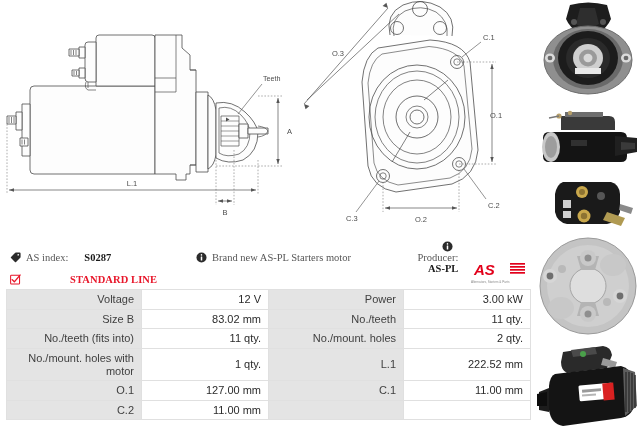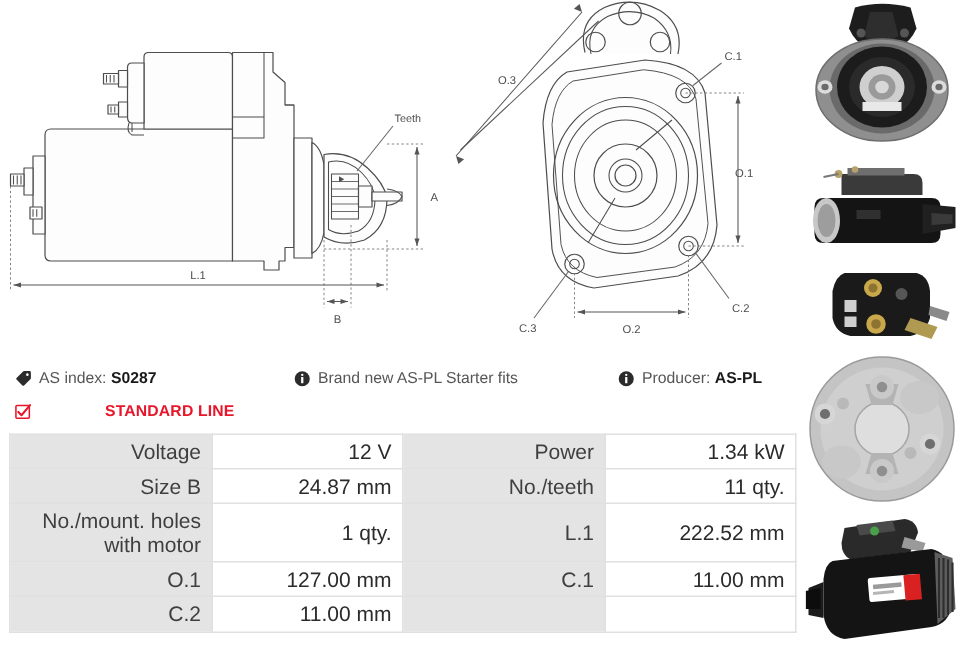--- a/index.html
+++ b/index.html
@@ -29,42 +29,43 @@
   #infobar {
     position: absolute;
     left: 0; top: 233px;
     width: 537px; height: 55px;
     background: #ffffff;
   }
   .info-row {
     position: absolute;
     height: 22px;
     display: flex;
-    align-items: center;
+    align-items: flex-end;
     font-size: 10.5px;
     color: #4a4a4a;
     white-space: nowrap;
+    font-family: Liberation Serif, serif;
   }
   .info-col1 { left: 10px; }
   .info-col2 { left: 196px; }
-  .info-col3 { left: 412px; }
+  .info-col3 { left: 412px; flex-direction: column; }
   .r1 { top: 8px; }
   .r2 { top: 30px; }
 
   .ic {
     display: inline-flex;
     align-items: center;
     justify-content: center;
     margin-right: 5px;
     flex: 0 0 auto;
   }
   .ic svg { display: block; }
 
   .lbl { color: #565656; }
-  .val { color: #1a1a1a; font-weight: bold; margin-left: 3px; }
+  .val { color: #1a1a1a; font-weight: bold; margin-left: 16px; }
   .std-line {
     color: #e8162a;
     font-weight: bold;
     font-size: 10.5px;
     letter-spacing: 0.1px;
     padding-left: 44px;
   }
 
   
   #aspl-logo {
@@ -72,21 +73,21 @@
     left: 470px; top: 261px;
     width: 62px; height: 24px;
   }
 
   
   #spectable {
     position: absolute;
     left: 6px; top: 289px;
     width: 525px;
     border-collapse: collapse;
-    font-size: 14px;
+    font-size: 11px;
     table-layout: fixed;
   }
   #spectable td {
     border: 1px solid #e0e0e0;
     padding: 3px 7px 3px 7px;
     height: 18px;
     vertical-align: middle;
     line-height: 1.15;
   }
   td.k {
@@ -293,57 +294,75 @@
     </div>
 
     <div class="info-row info-col2 r1">
       <span class="ic">
         <svg width="11" height="11" viewBox="0 0 16 16">
           <circle cx="8" cy="8" r="7.3" fill="#2b2b2b"></circle>
           <circle cx="8" cy="4.2" r="1.15" fill="#ffffff"></circle>
           <rect x="6.9" y="6.4" width="2.2" height="6" rx="0.5" fill="#ffffff"></rect>
         </svg>
       </span>
-      <span class="lbl">Brand new AS-PL Starter fits</span>
+      <span class="lbl">Brand new AS-PL Starters motor</span>
     </div>
 
 
     <div class="info-row info-col3 r1">
       <span class="ic">
         <svg width="11" height="11" viewBox="0 0 16 16">
           <circle cx="8" cy="8" r="7.3" fill="#2b2b2b"></circle>
           <circle cx="8" cy="4.2" r="1.15" fill="#ffffff"></circle>
           <rect x="6.9" y="6.4" width="2.2" height="6" rx="0.5" fill="#ffffff"></rect>
         </svg>
       </span>
       <span class="lbl">Producer:</span>
       <span class="val">AS-PL</span>
     </div>
   </div>
 
+  <div id="aspl-logo">
+    <svg width="62" height="24" viewBox="0 0 62 24">
+      <g>
+        <rect x="40" y="2" width="15" height="1.7" fill="#e2001a"></rect>
+        <rect x="40" y="5" width="15" height="1.7" fill="#e2001a"></rect>
+        <rect x="40" y="8" width="15" height="1.7" fill="#e2001a"></rect>
+        <rect x="40" y="11" width="15" height="1.7" fill="#e2001a"></rect>
+        <text x="4" y="14" font-size="15" font-weight="bold" font-style="italic" fill="#e2001a" font-family="Liberation Sans, sans-serif">AS</text>
+        <text x="1" y="21.5" font-size="3.1" fill="#8a8a8a" font-family="Liberation Sans, sans-serif">Alternators, Starters &amp; Parts</text>
+      </g>
+    </svg>
+  </div>
 
   <table id="spectable">
     <colgroup>
       <col class="c-k">
         <col class="c-v">
         <col class="c-k">
         <col class="c-v">
     </colgroup>
     <tbody>
       <tr>
         <td class="k">Voltage</td>
         <td class="v">12 V</td>
         <td class="k">Power</td>
-        <td class="v">1.34 kW</td>
+        <td class="v">3.00 kW</td>
       </tr>
       <tr>
         <td class="k">Size B</td>
-        <td class="v">24.87 mm</td>
+        <td class="v">83.02 mm</td>
         <td class="k">No./teeth</td>
         <td class="v">11 qty.</td>
+      </tr>
+      <tr>
+        <td class="k">No./teeth (fits into)</td>
+        <td class="v">11 qty.</td>
+        <td class="k">No./mount. holes</td>
+        <td class="v">2 qty.</td>
       </tr>
       <tr>
         <td class="k">No./mount. holes with motor</td>
         <td class="v">1 qty.</td>
         <td class="k">L.1</td>
         <td class="v">222.52 mm</td>
       </tr>
       <tr>
         <td class="k">O.1</td>
         <td class="v">127.00 mm</td>

